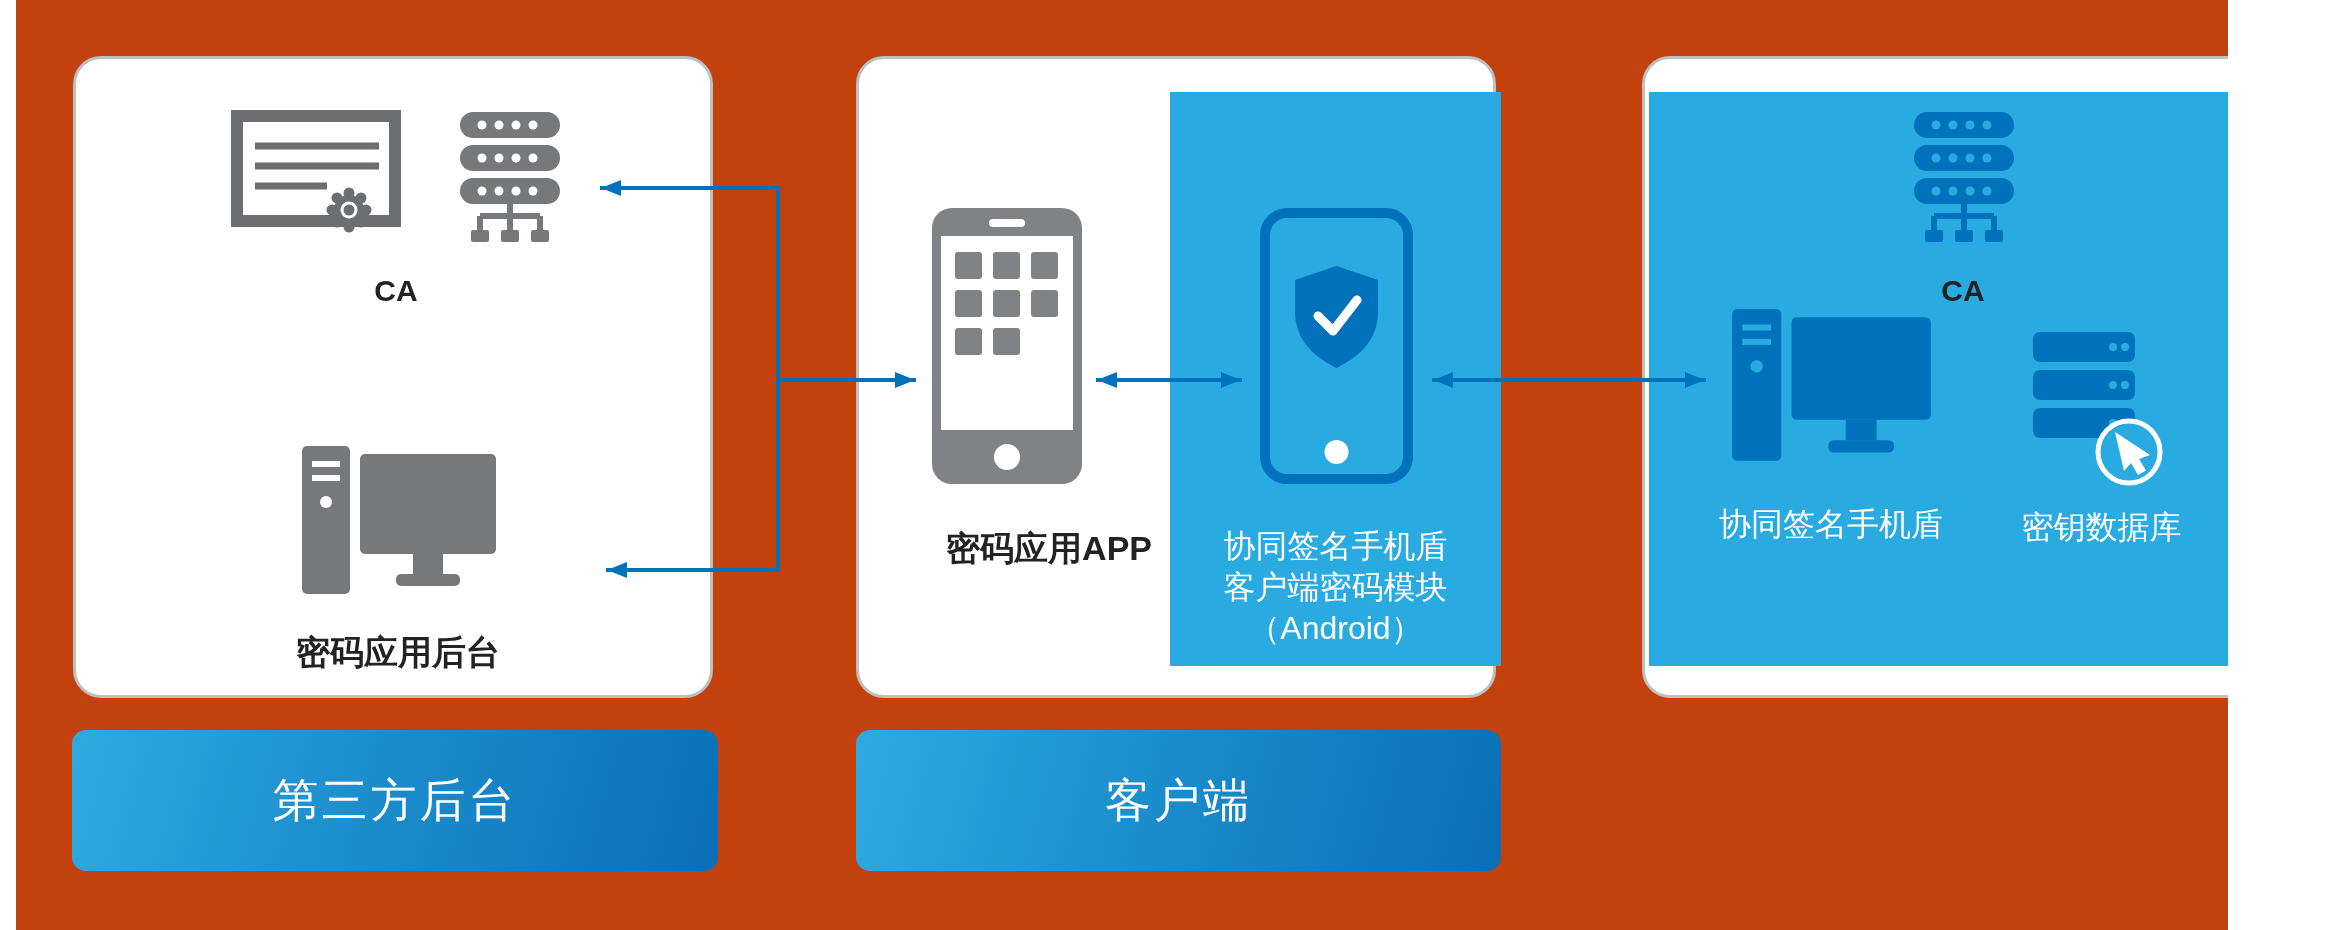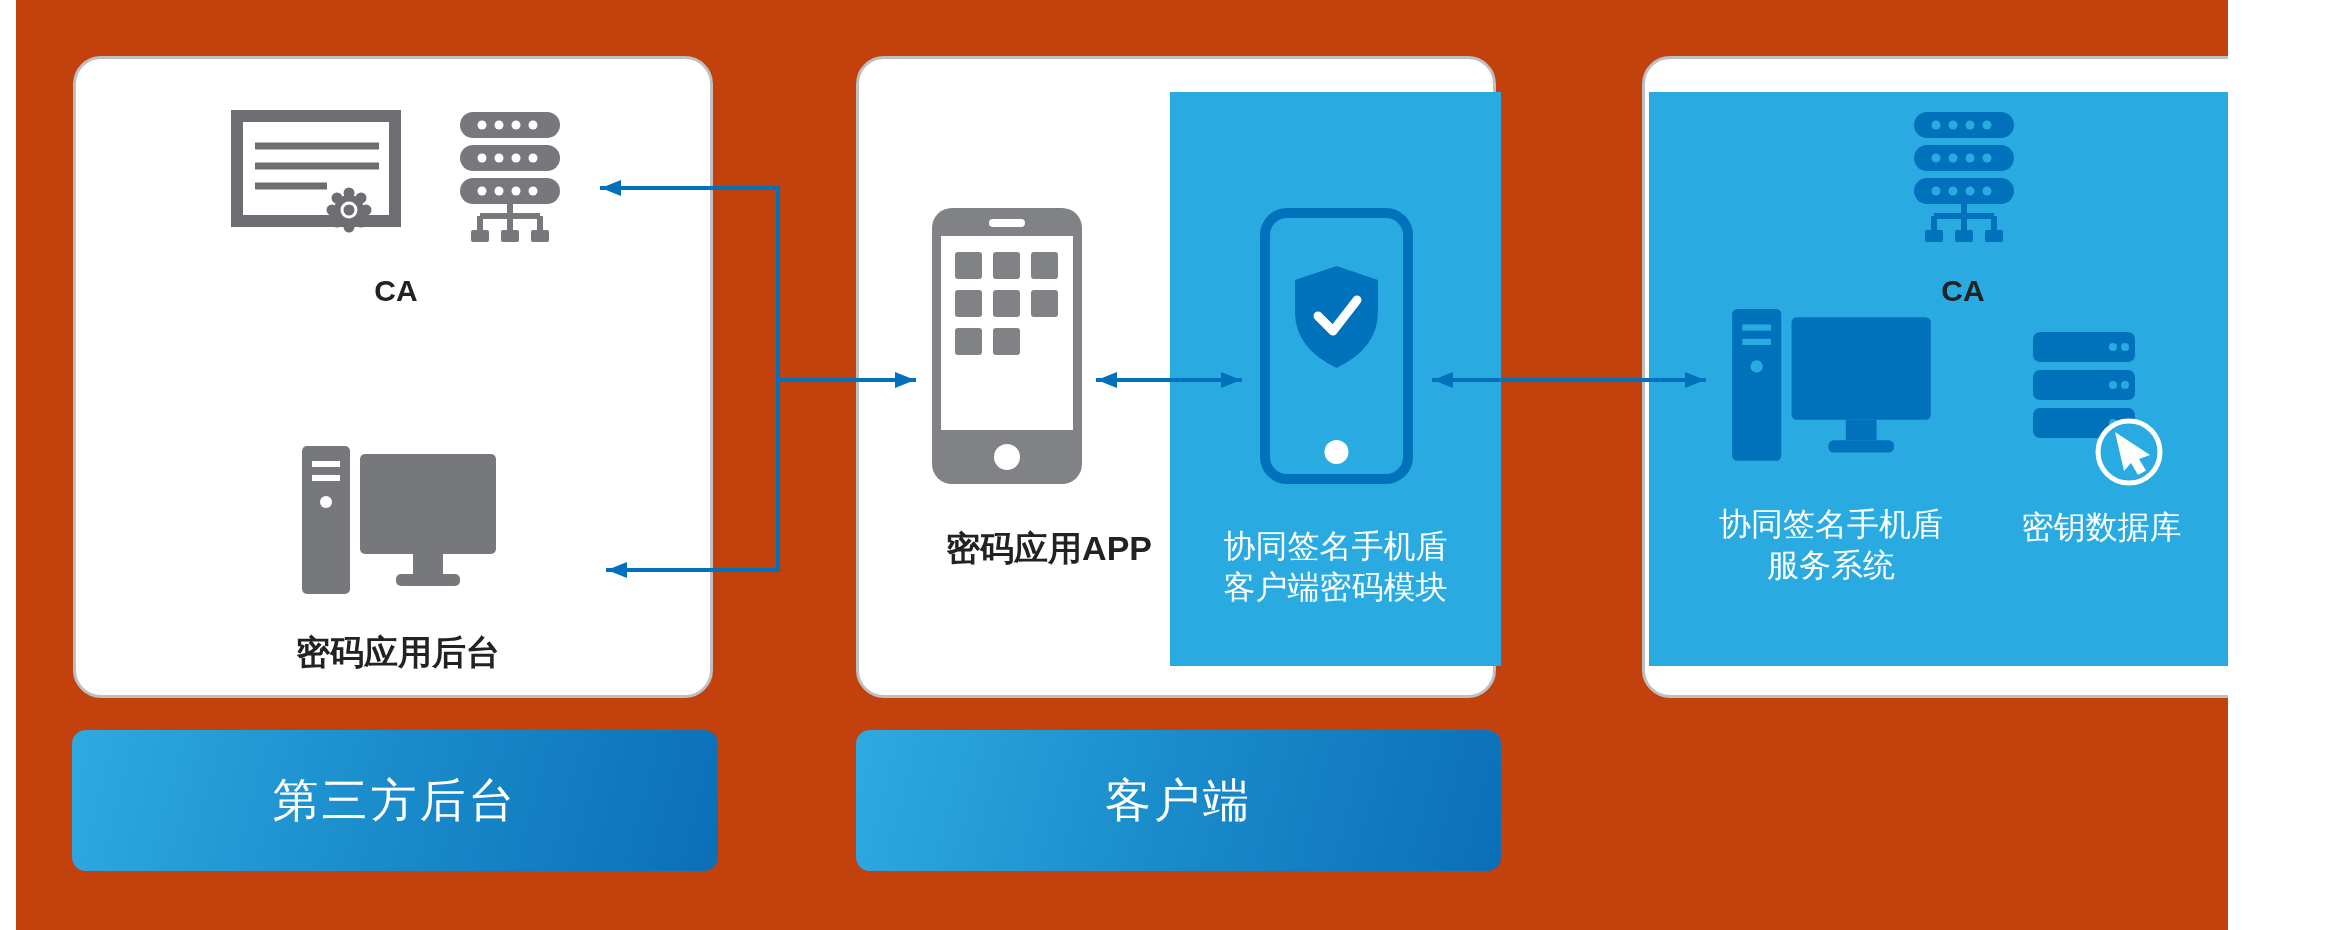--- a/index.html
+++ b/index.html
@@ -229,27 +229,27 @@
     </g>
   </svg>
 
   <div class="label" id="label-ca-left">CA</div>
   <div class="label" id="label-backend">密码应用后台</div>
   <div class="label" id="label-app">密码应用APP</div>
 
   <div class="label white" id="label-client-module">
     <div>协同签名手机盾</div>
     <div>客户端密码模块</div>
+    <div>（Android）</div>
   </div>
 
   <div class="label" id="label-ca-right">CA</div>
 
   <div class="label white" id="label-system">
     <div>协同签名手机盾</div>
-    <div>服务系统</div>
   </div>
 
   <div class="label white" id="label-database">密钥数据库</div>
 
   <div class="banner" id="banner-third">第三方后台</div>
   <div class="banner" id="banner-client">客户端</div>
 
 </div>
 
 </body></html>

